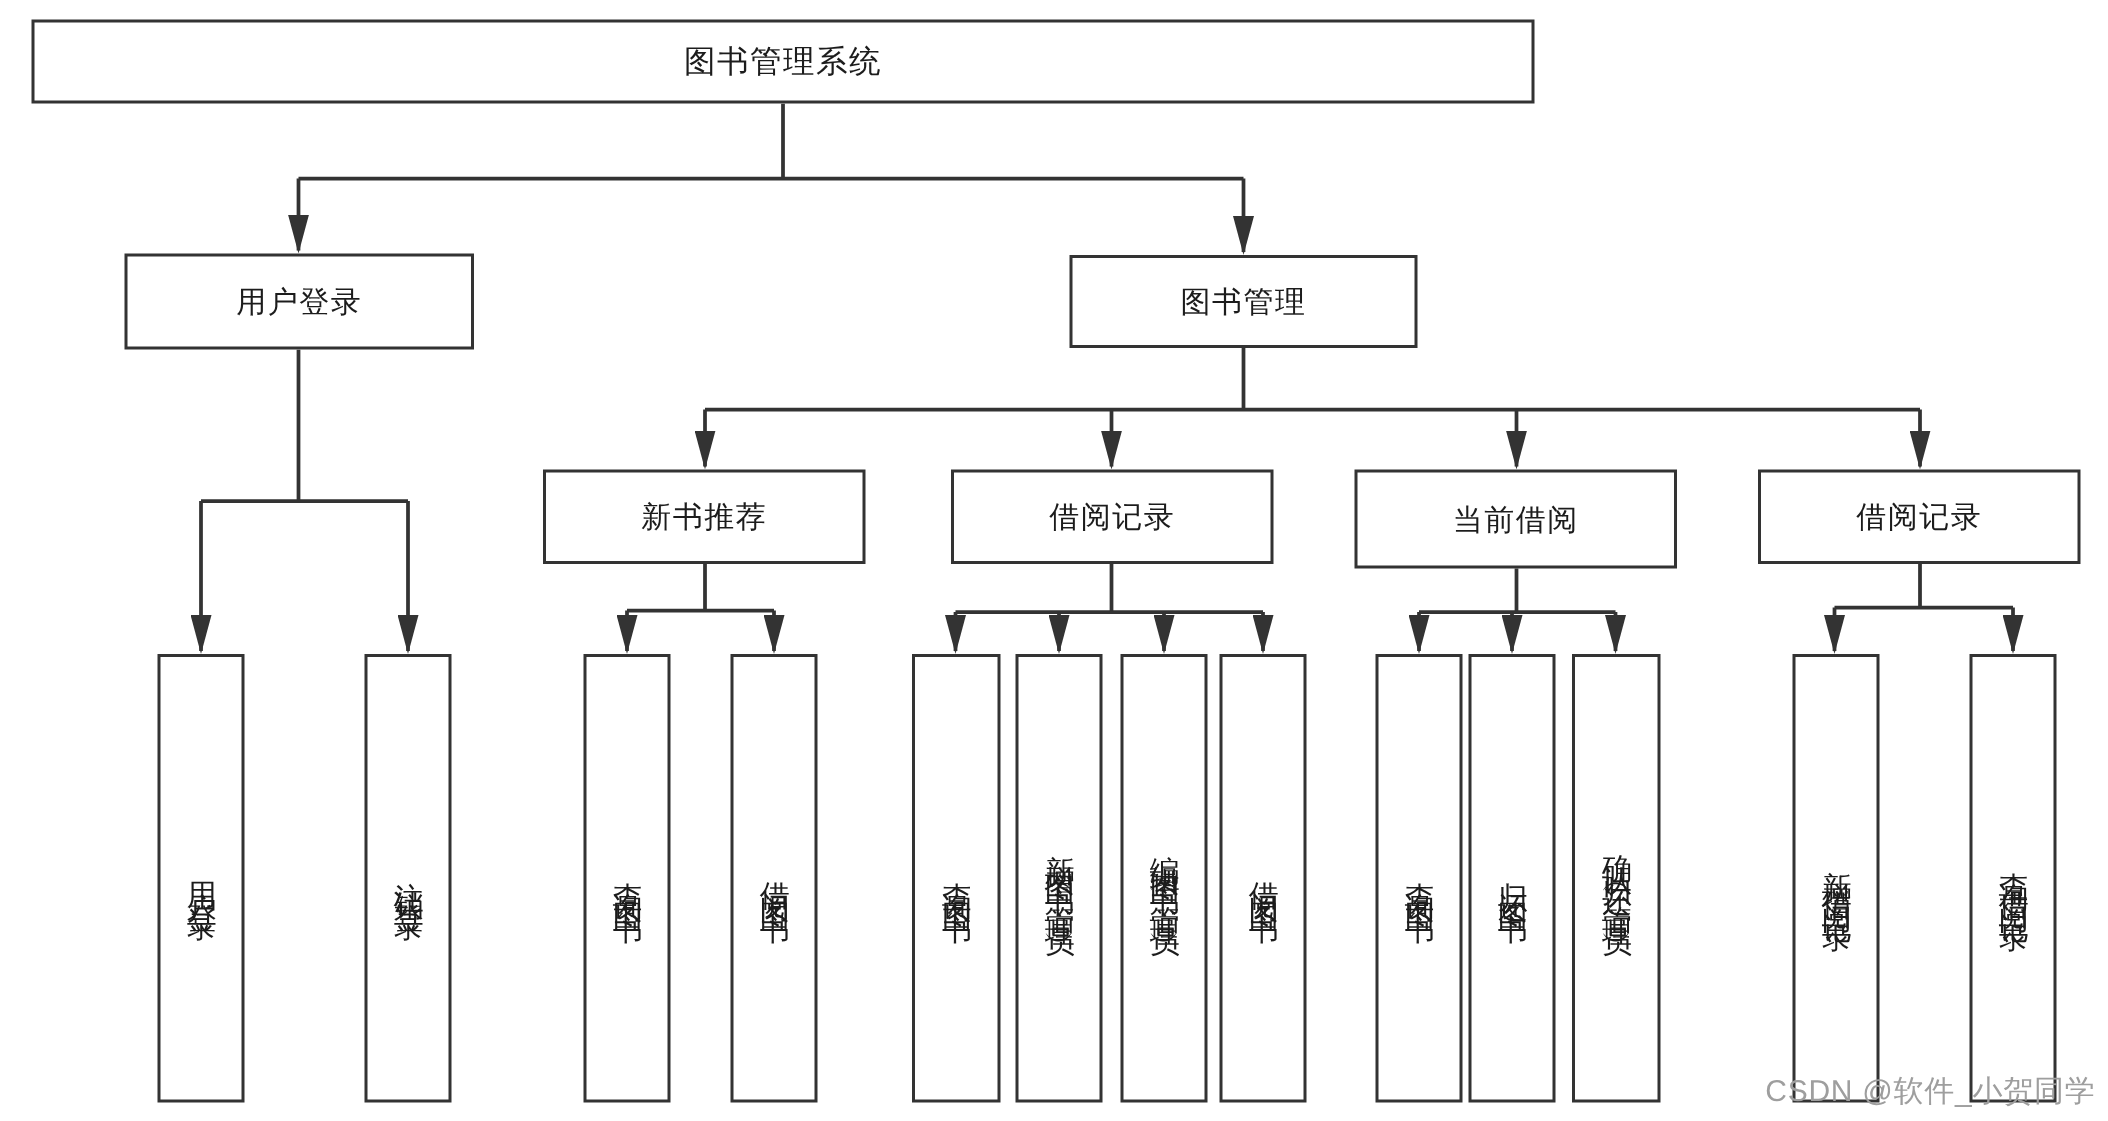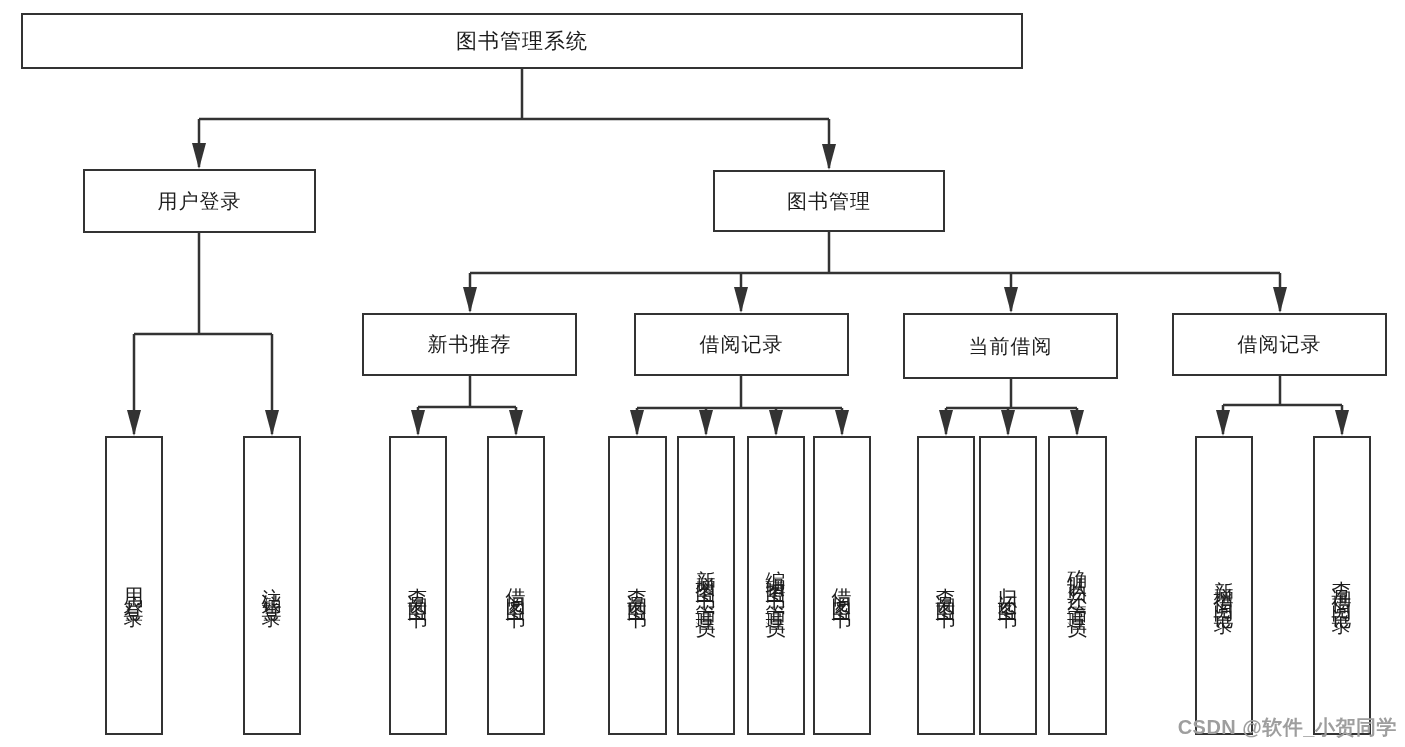--- a/index.html
+++ b/index.html
@@ -54,21 +54,20 @@
     white-space:nowrap;
   }
   .watermark{
     position:absolute;
     right:8px;
     bottom:6px;
     font-size:20px;
     color:var(--watermark);
     letter-spacing:0.5px;
     white-space:nowrap;
-    font-weight:bold;
   }
 </style>
 </head>
 <body>
 
 <div class="stage">
 
   <svg class="wires" viewBox="0 0 1405 747" xmlns="http://www.w3.org/2000/svg">
     <defs>
       <marker id="ah" markerUnits="userSpaceOnUse" markerWidth="26" markerHeight="14" refX="24" refY="7" orient="auto">

